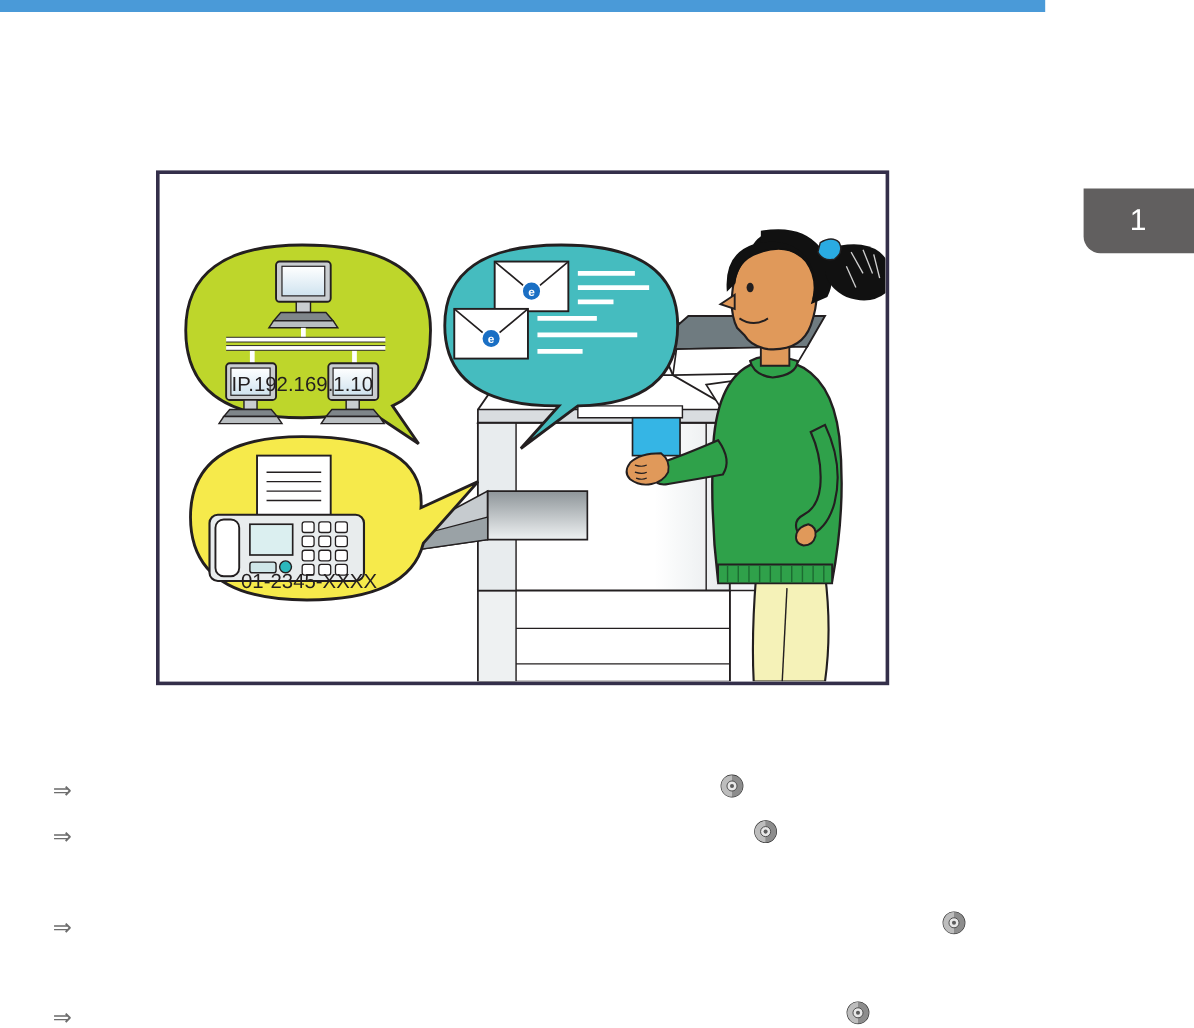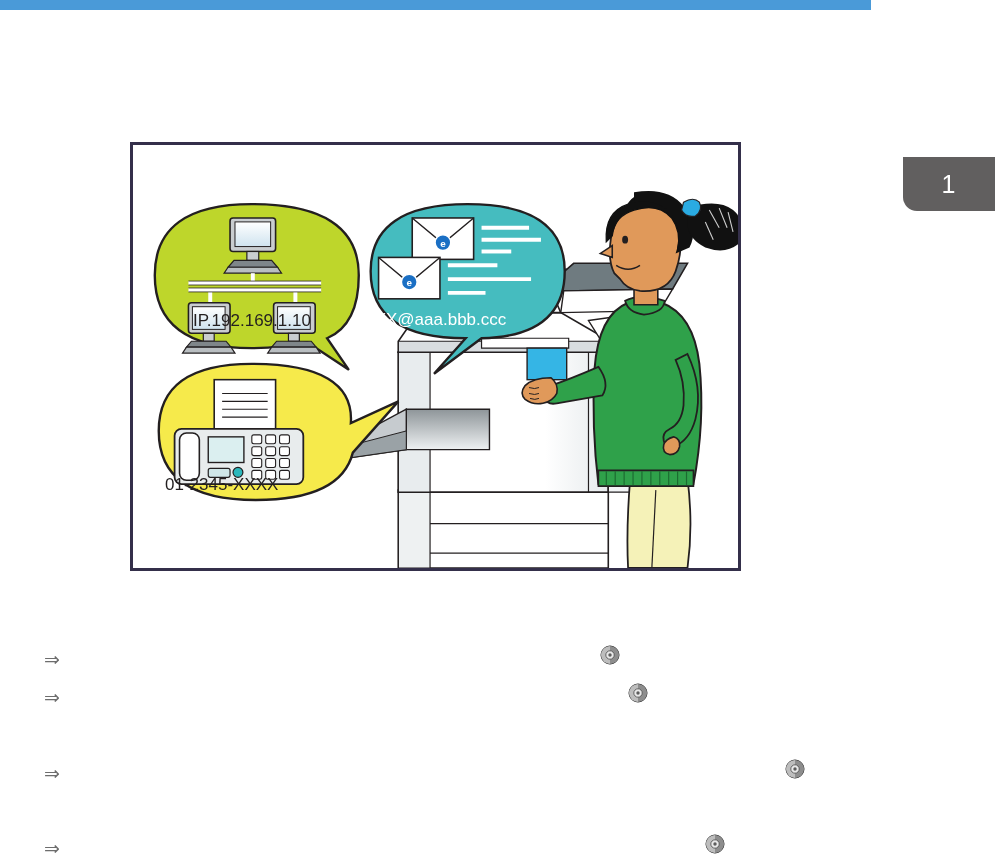--- a/index.html
+++ b/index.html
@@ -316,24 +316,22 @@
         <rect x="148" y="330" width="10" height="9" rx="2"></rect>
       </g>
 
       <text id="lbl-fax" x="120" y="348" text-anchor="middle" font-family="Liberation Sans, sans-serif" font-size="17" fill="#231f20" style="display:none"></text>
     </g>
   </svg>
 
   <div style="position:absolute;left:60px;top:166px;width:190px;
               font-size:17px;color:#231f20;">IP.192.169.1.10</div>
 
-  <div style="position:absolute;left:215px;top:165px;width:185px;text-align:center;
-              font-size:17px;color:#ffffff;">XX@aaa.bbb.ccc</div>
-
-  <div style="position:absolute;left:32px;top:330px;width:185px;
+
+  <div style="position:absolute;left:32px;top:330px;width:185px;text-align:center;
               font-size:17px;color:#231f20;">01-2345-XXXX</div>
 </div>
 
 <div id="body-lines">
     <div class="ref-arrow" style="left: 44px; top: 646px;">⇒</div>
     <svg class="disc-icon" width="20" height="20" viewBox="0 0 20 20" style="left: 600px; top: 645px;">
       <circle cx="10" cy="10" r="9" fill="#6e6e6e" stroke="#2b2b2b" stroke-width="1"></circle>
       <path d="M10 1 A9 9 0 0 1 10 19 Z" fill="#8d8d8d"></path>
       <path d="M10 1 A9 9 0 0 0 10 19 Z" fill="#bdbdbd"></path>
       <circle cx="10" cy="10" r="4.2" fill="#e8e8e8" stroke="#4a4a4a" stroke-width="0.8"></circle>

